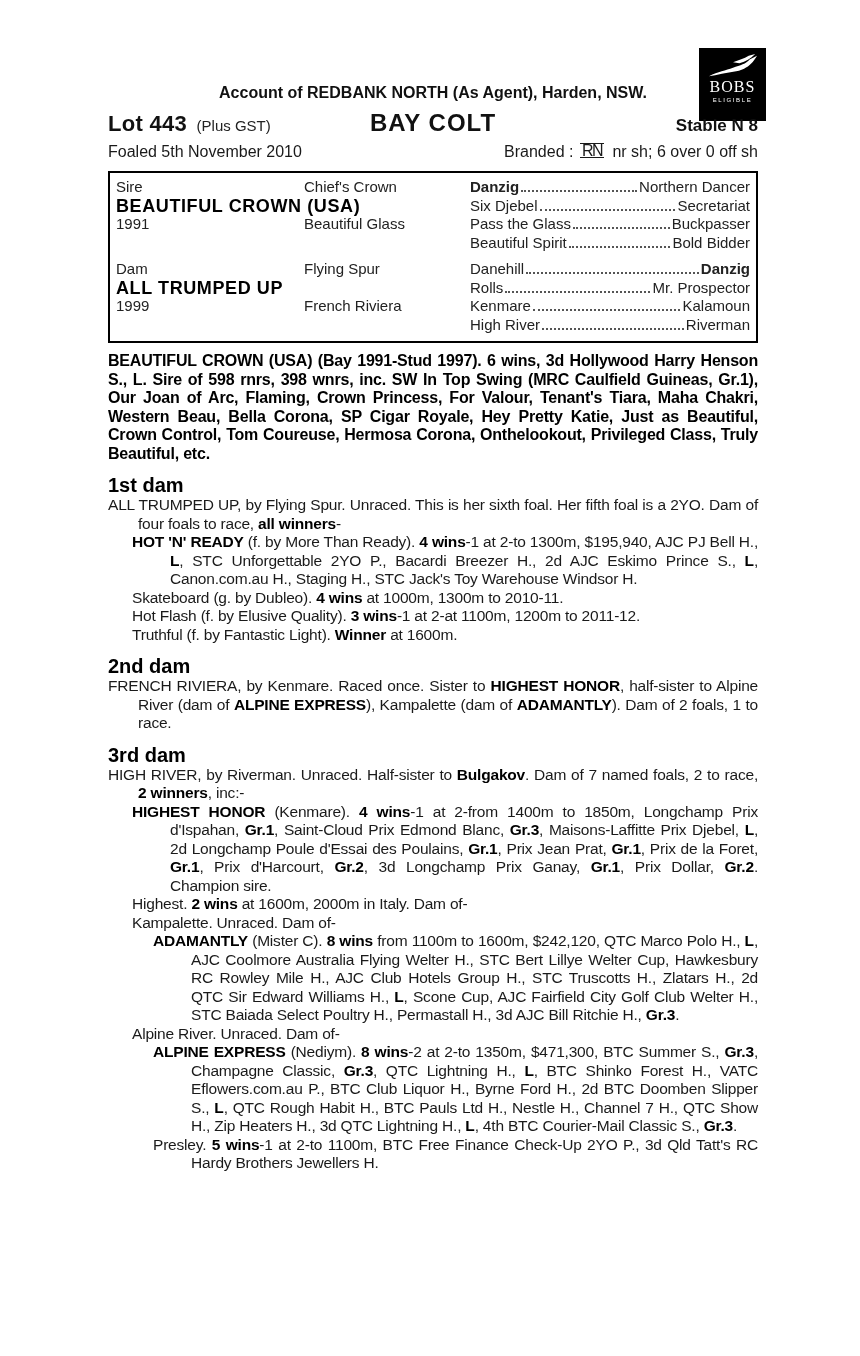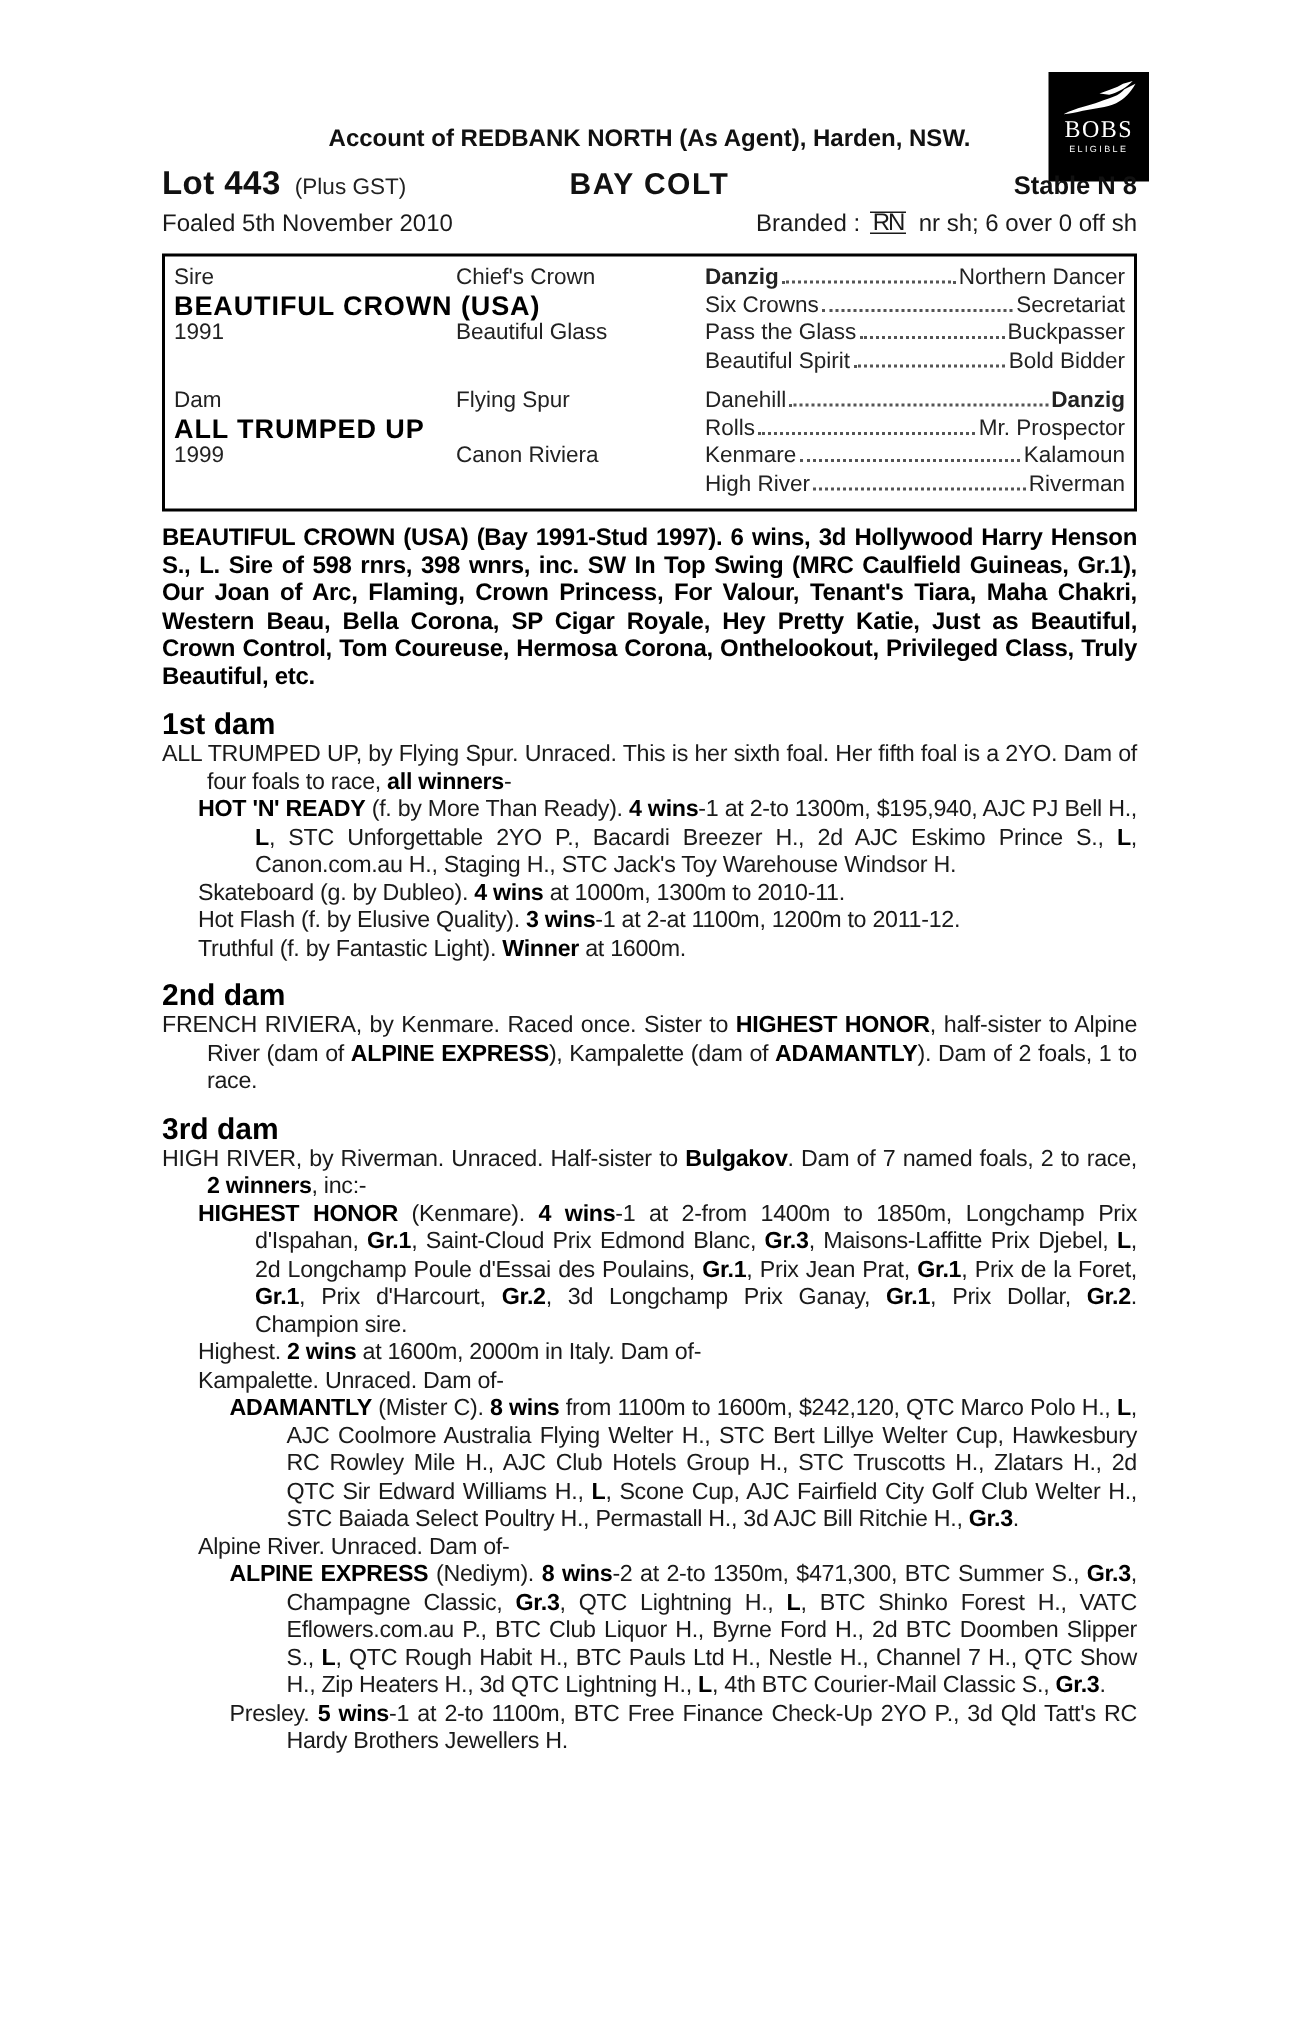--- a/index.html
+++ b/index.html
@@ -19,21 +19,21 @@
   .bobs-title { font-family:"Liberation Serif", serif; font-size:16px; letter-spacing:1px; line-height:16px; margin-top:1px; }
   .bobs-sub { font-size:6px; letter-spacing:1.6px; line-height:8px; margin-top:1px; }
 
   .content { position:absolute; left:108px; top:84px; width:650px; }
 
   .account { text-align:center; font-weight:bold; font-size:16px; line-height:18px; }
 
   .lot-row { display:grid; grid-template-columns:1fr auto 1fr; align-items:baseline; margin-top:7px; }
   .lot-num { font-weight:bold; font-size:22px; letter-spacing:0.3px; }
   .lot-gst { font-size:15px; color:#222; margin-left:5px; }
-  .horse-title { font-weight:bold; font-size:20px; letter-spacing:1px; text-align:center; }
+  .horse-title { font-weight:bold; font-size:24px; letter-spacing:1px; text-align:center; }
   .stable { font-weight:bold; font-size:17px; justify-self:end; }
 
   .meta-row { display:flex; justify-content:space-between; font-size:16px; line-height:18px; margin-top:6px; color:#1a1a1a; }
   .brand-mark {
     display:inline-block; font-size:16px; line-height:13px; letter-spacing:-1.5px;
     border-top:1.5px solid #1a1a1a; border-bottom:1.5px solid #1a1a1a;
     padding:0 2px; margin:0 4px 0 2px; vertical-align:1px;
   }
 
   
@@ -107,21 +107,21 @@
           <div class="pc2">Chief's Crown</div>
           <div class="pc3">
             <span class="gl b">Danzig</span>
             <span class="leader"></span>
             <span class="gr">Northern Dancer</span>
           </div>
         </div>
         <div class="prow">
           <div class="pc12">BEAUTIFUL CROWN (USA)</div>
           <div class="pc3">
-            <span class="gl">Six Crowns</span>
+            <span class="gl">Six Djebel</span>
             <span class="leader"></span>
             <span class="gr">Secretariat</span>
           </div>
         </div>
         <div class="prow">
           <div class="pc1">1991</div>
           <div class="pc2">Beautiful Glass</div>
           <div class="pc3">
             <span class="gl">Pass the Glass</span>
             <span class="leader"></span>
@@ -150,21 +150,21 @@
         <div class="prow">
           <div class="pc12">ALL TRUMPED UP</div>
           <div class="pc3">
             <span class="gl">Rolls</span>
             <span class="leader"></span>
             <span class="gr">Mr. Prospector</span>
           </div>
         </div>
         <div class="prow">
           <div class="pc1">1999</div>
-          <div class="pc2">Canon Riviera</div>
+          <div class="pc2">French Riviera</div>
           <div class="pc3">
             <span class="gl">Kenmare</span>
             <span class="leader"></span>
             <span class="gr">Kalamoun</span>
           </div>
         </div>
         <div class="prow">
           <div class="pc12"></div>
           <div class="pc3">
             <span class="gl">High River</span>

